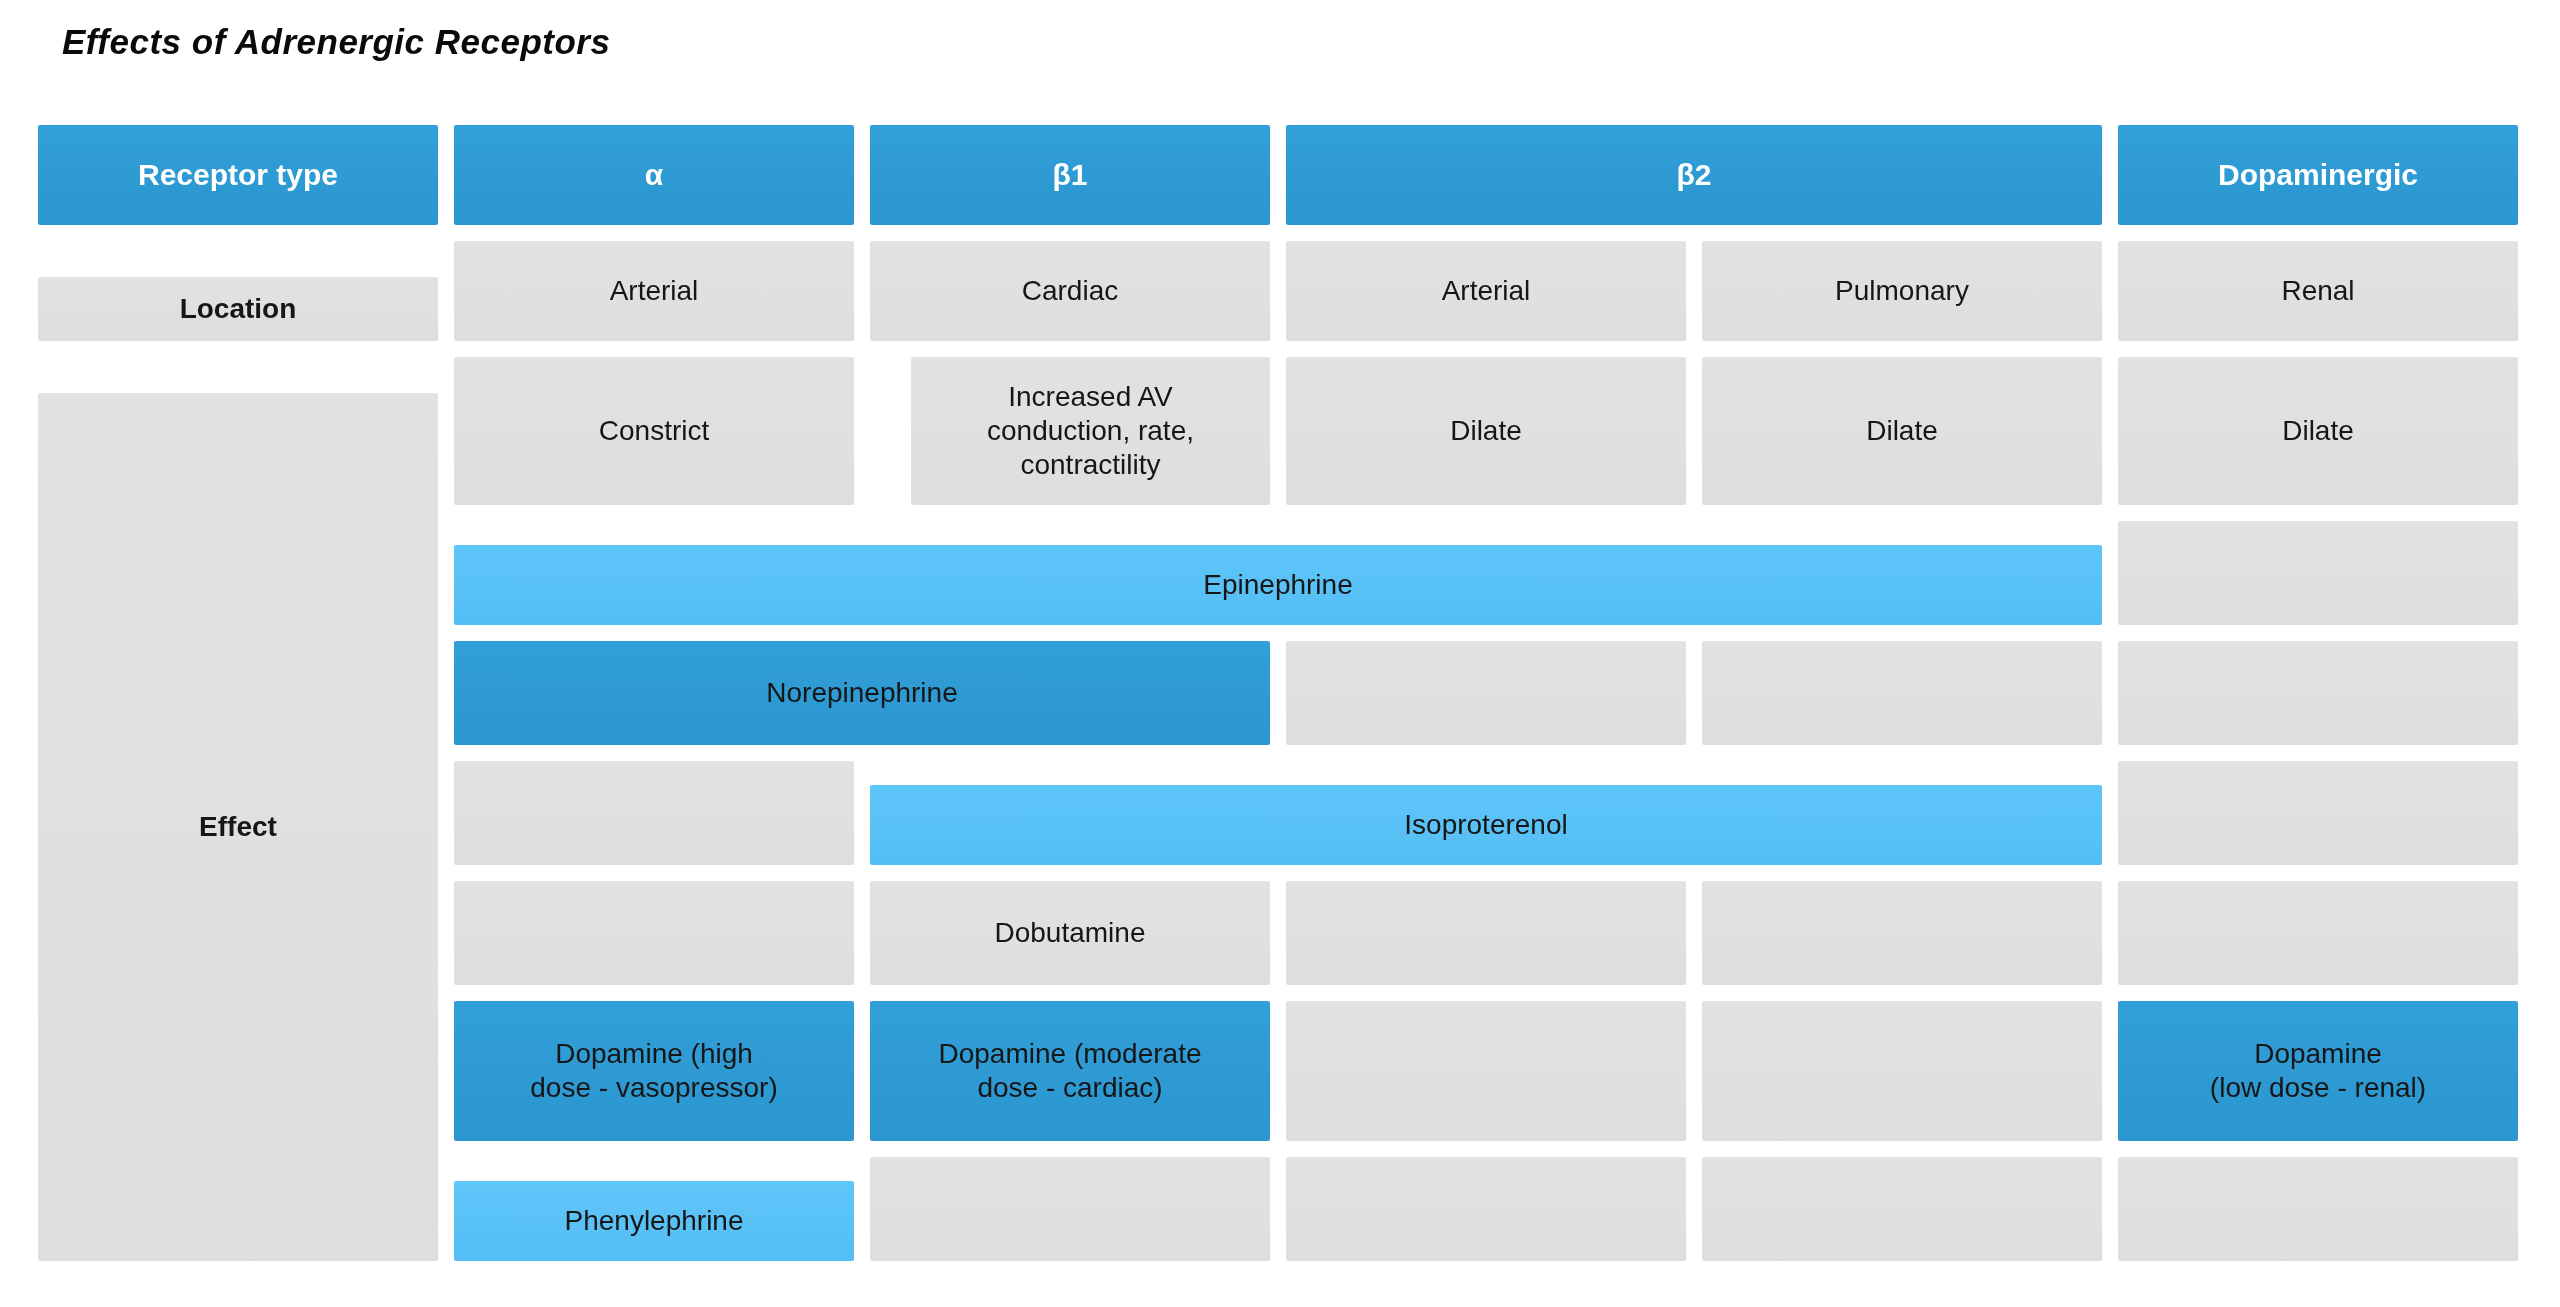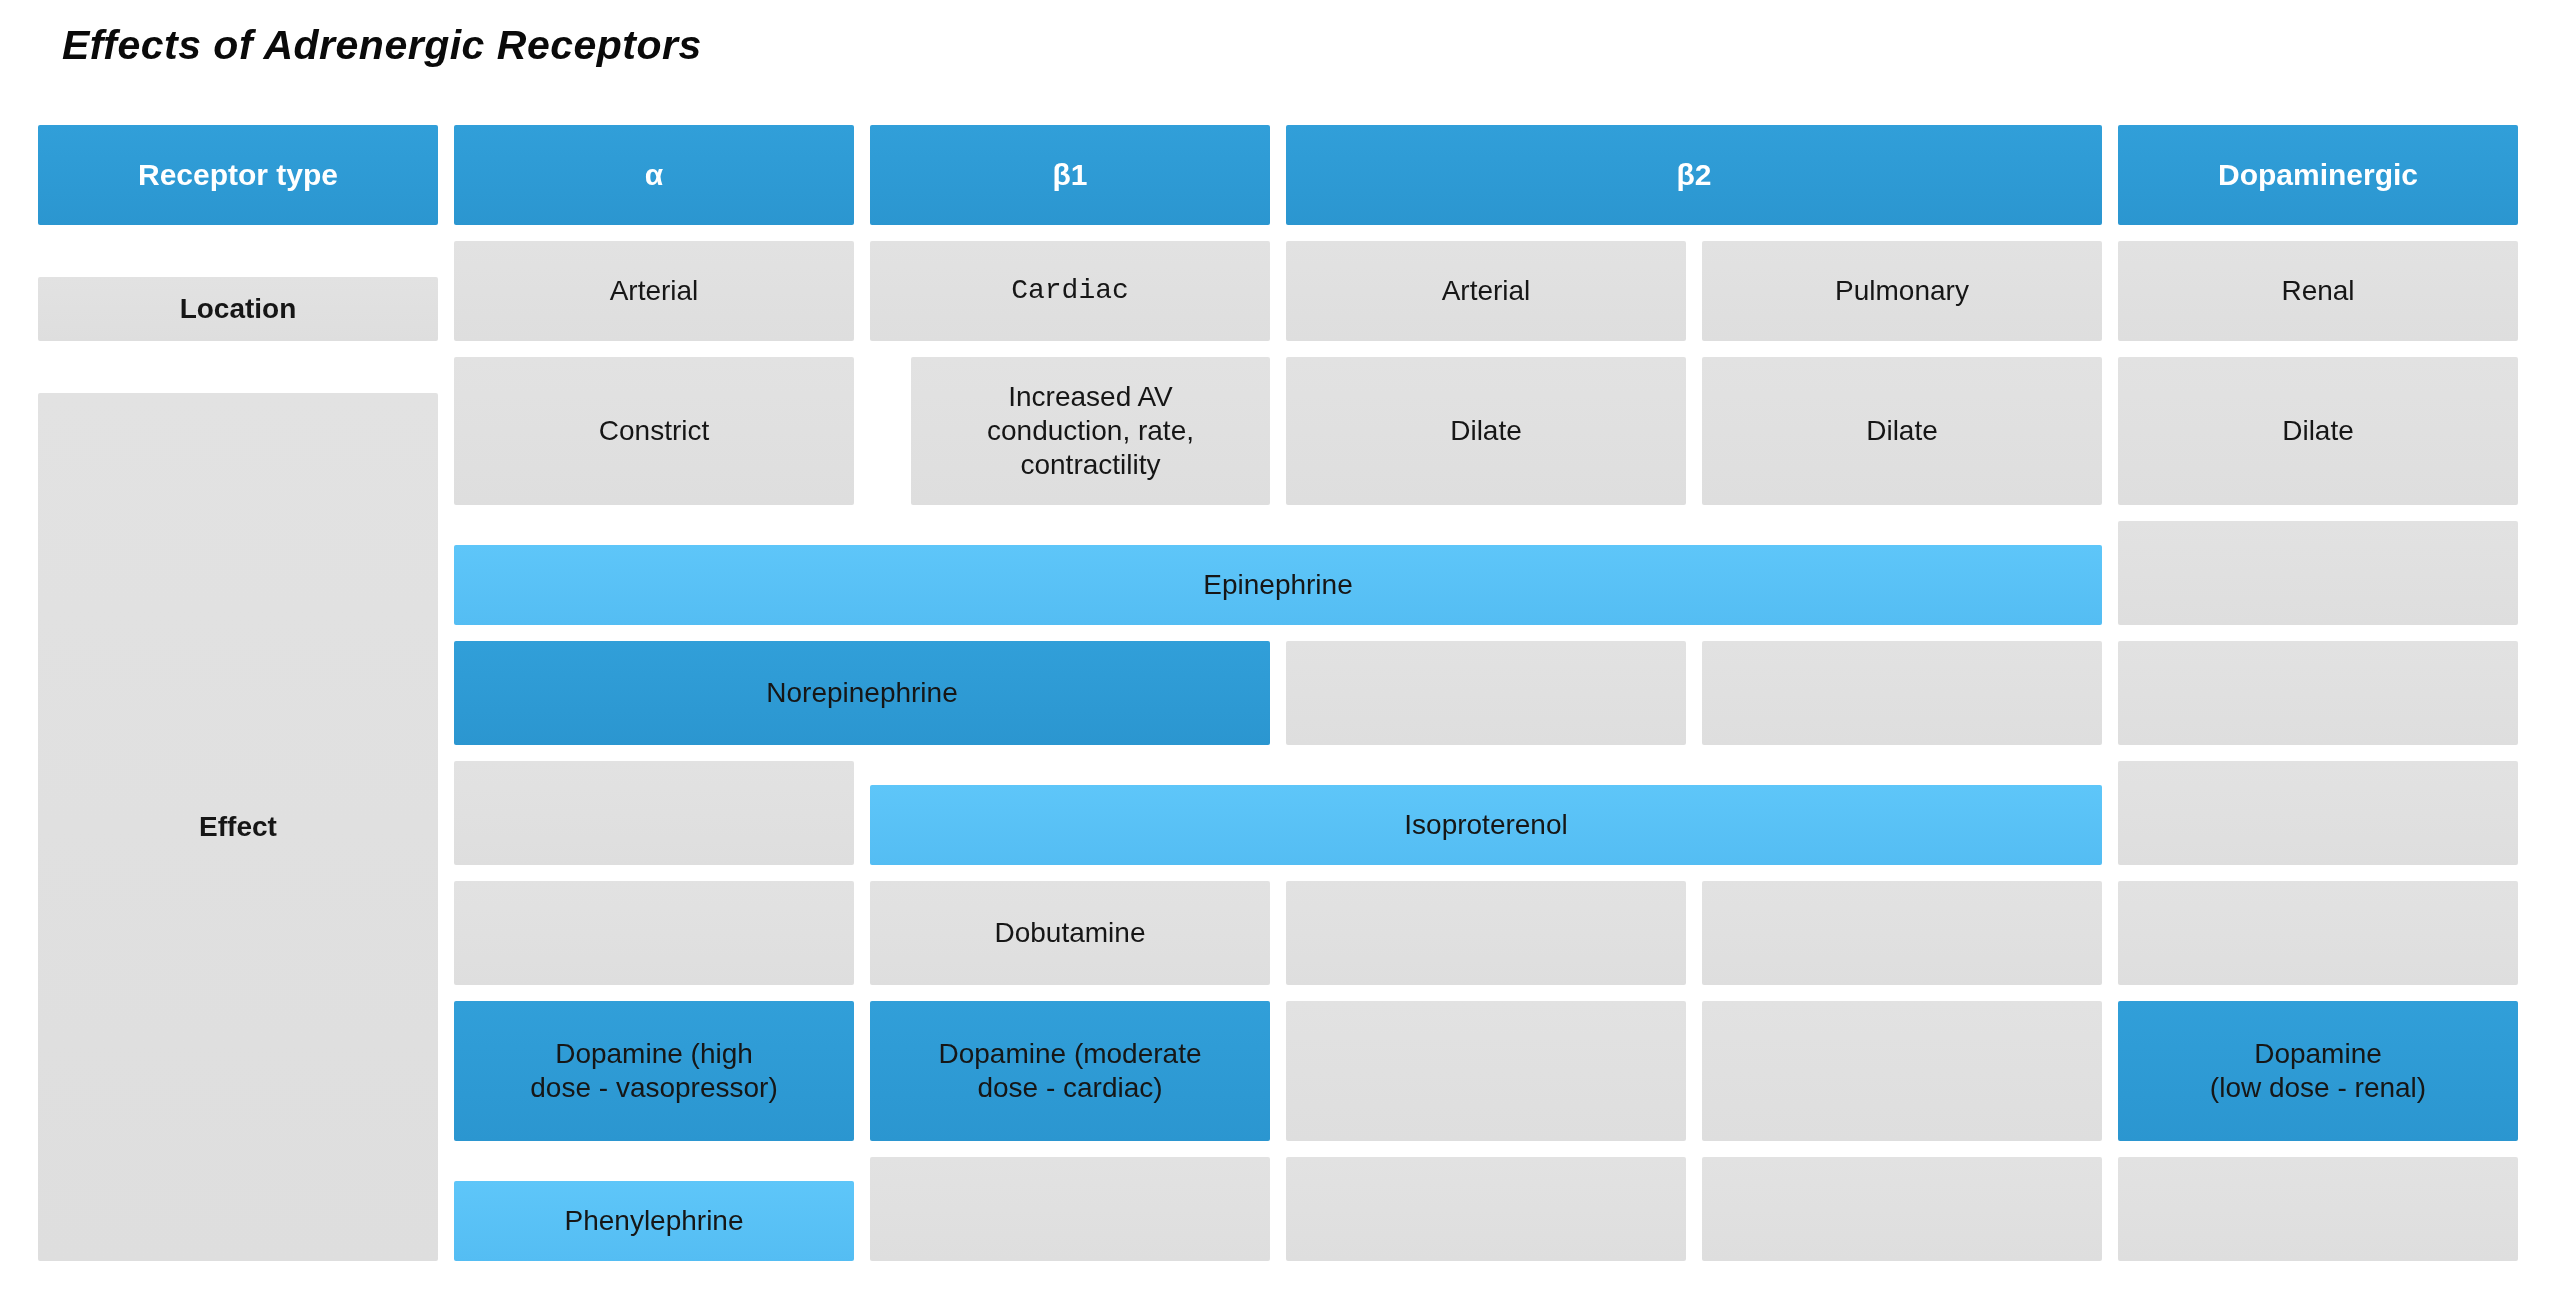--- a/index.html
+++ b/index.html
@@ -12,21 +12,21 @@
     position: relative;
     width: 2560px;
     height: 1307px;
     background: #ffffff;
     overflow: hidden;
   }
   .title {
     position: absolute;
     left: 62px;
     top: 22px;
-    font-size: 41px;
+    font-size: 35px;
     font-weight: bold;
     font-style: italic;
     color: #0a0a0a;
     letter-spacing: 0.5px;
     white-space: nowrap;
   }
   .grid {
     position: absolute;
     left: 38px;
     top: 125px;
@@ -77,21 +77,21 @@
 <div class="canvas">
   <div class="title">Effects of Adrenergic Receptors</div>
   <div class="grid">
       <div class="cell hdr" style="grid-area: 1 / 1 / span 1 / span 1;">Receptor type</div>
       <div class="cell hdr" style="grid-area: 1 / 2 / span 1 / span 1;">α</div>
       <div class="cell hdr" style="grid-area: 1 / 3 / span 1 / span 1;">β1</div>
       <div class="cell hdr" style="grid-area: 1 / 4 / span 1 / span 2;">β2</div>
       <div class="cell hdr" style="grid-area: 1 / 6 / span 1 / span 1;">Dopaminergic</div>
       <div class="cell lbl" style="grid-area: 2 / 1 / span 1 / span 1;">Location</div>
       <div class="cell gray" style="grid-area: 2 / 2 / span 1 / span 1;">Arterial</div>
-      <div class="cell gray" style="grid-area: 2 / 3 / span 1 / span 1; font-family: Liberation Mono, monospace;">Cardiac</div>
+      <div class="cell gray" style="grid-area: 2 / 3 / span 1 / span 1;">Cardiac</div>
       <div class="cell gray" style="grid-area: 2 / 4 / span 1 / span 1;">Arterial</div>
       <div class="cell gray" style="grid-area: 2 / 5 / span 1 / span 1;">Pulmonary</div>
       <div class="cell gray" style="grid-area: 2 / 6 / span 1 / span 1;">Renal</div>
       <div class="cell lbl" style="grid-area: 3 / 1 / span 7 / span 1;">Effect</div>
       <div class="cell gray" style="grid-area: 3 / 2 / span 1 / span 1; text-align: center;">Constrict</div>
       <div class="cell gray" style="grid-area: 3 / 3 / span 1 / span 1; margin-left: 41px;">Increased AV
 conduction, rate,
 contractility</div>
       <div class="cell gray" style="grid-area: 3 / 4 / span 1 / span 1;">Dilate</div>
       <div class="cell gray" style="grid-area: 3 / 5 / span 1 / span 1;">Dilate</div>

